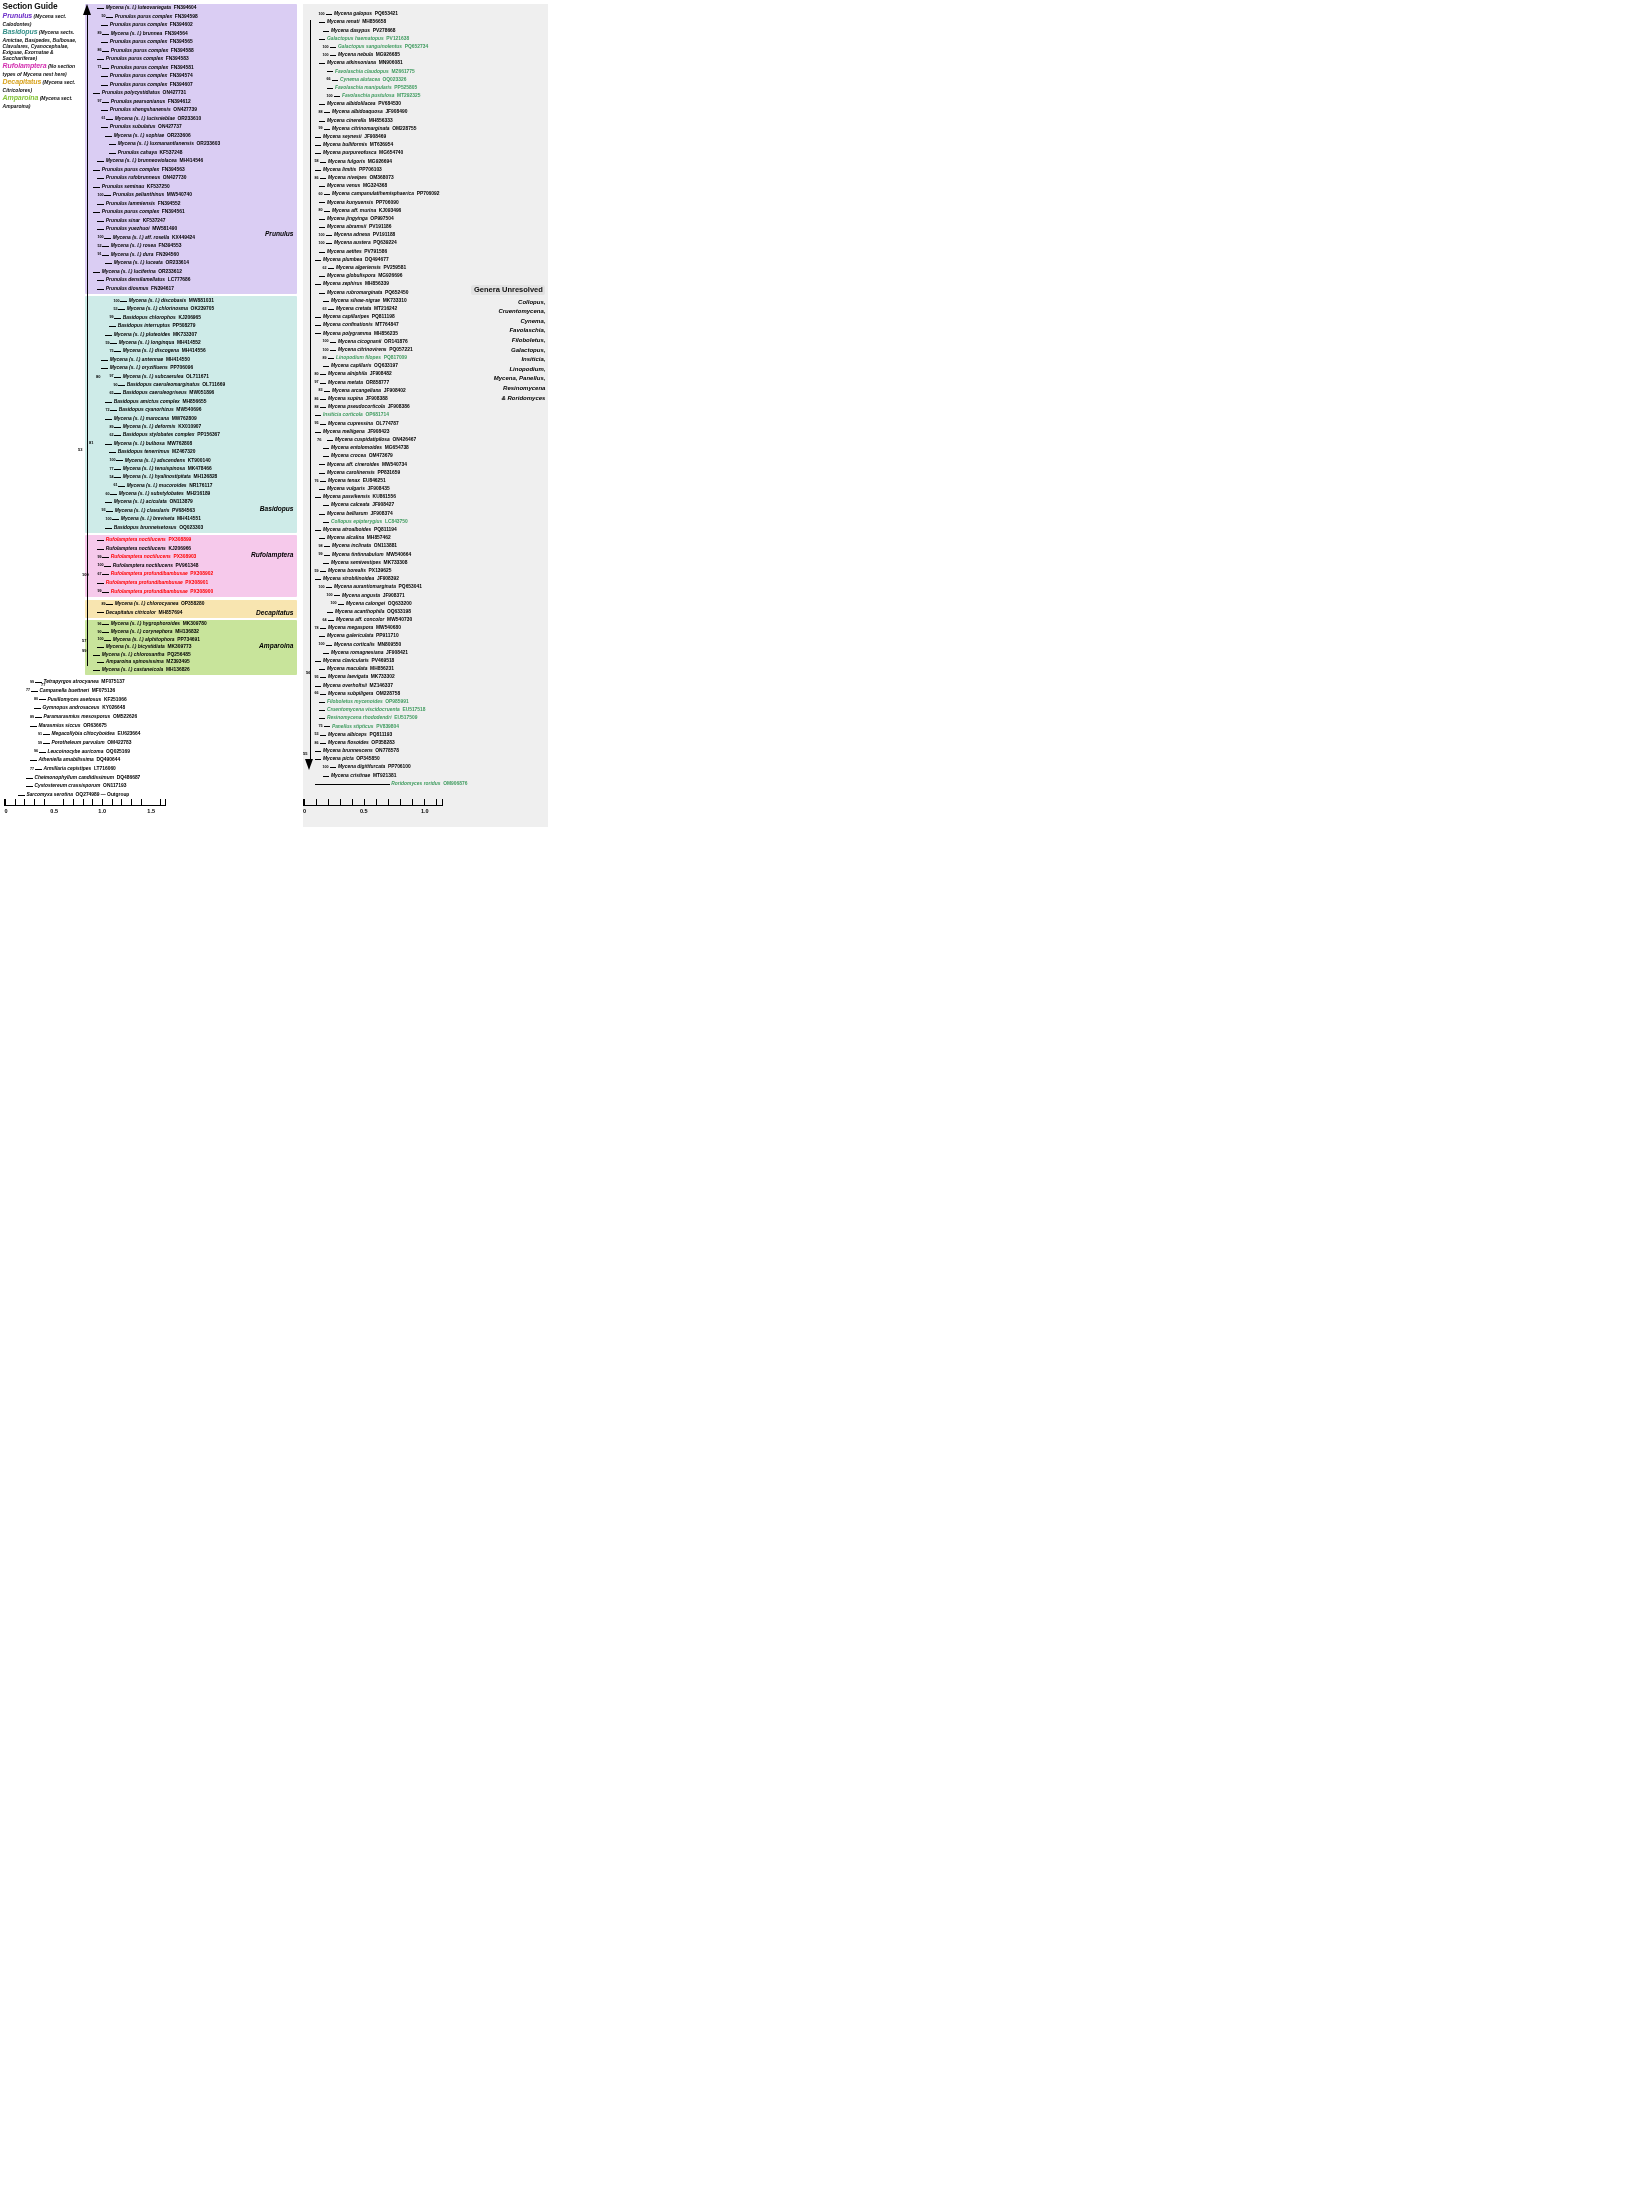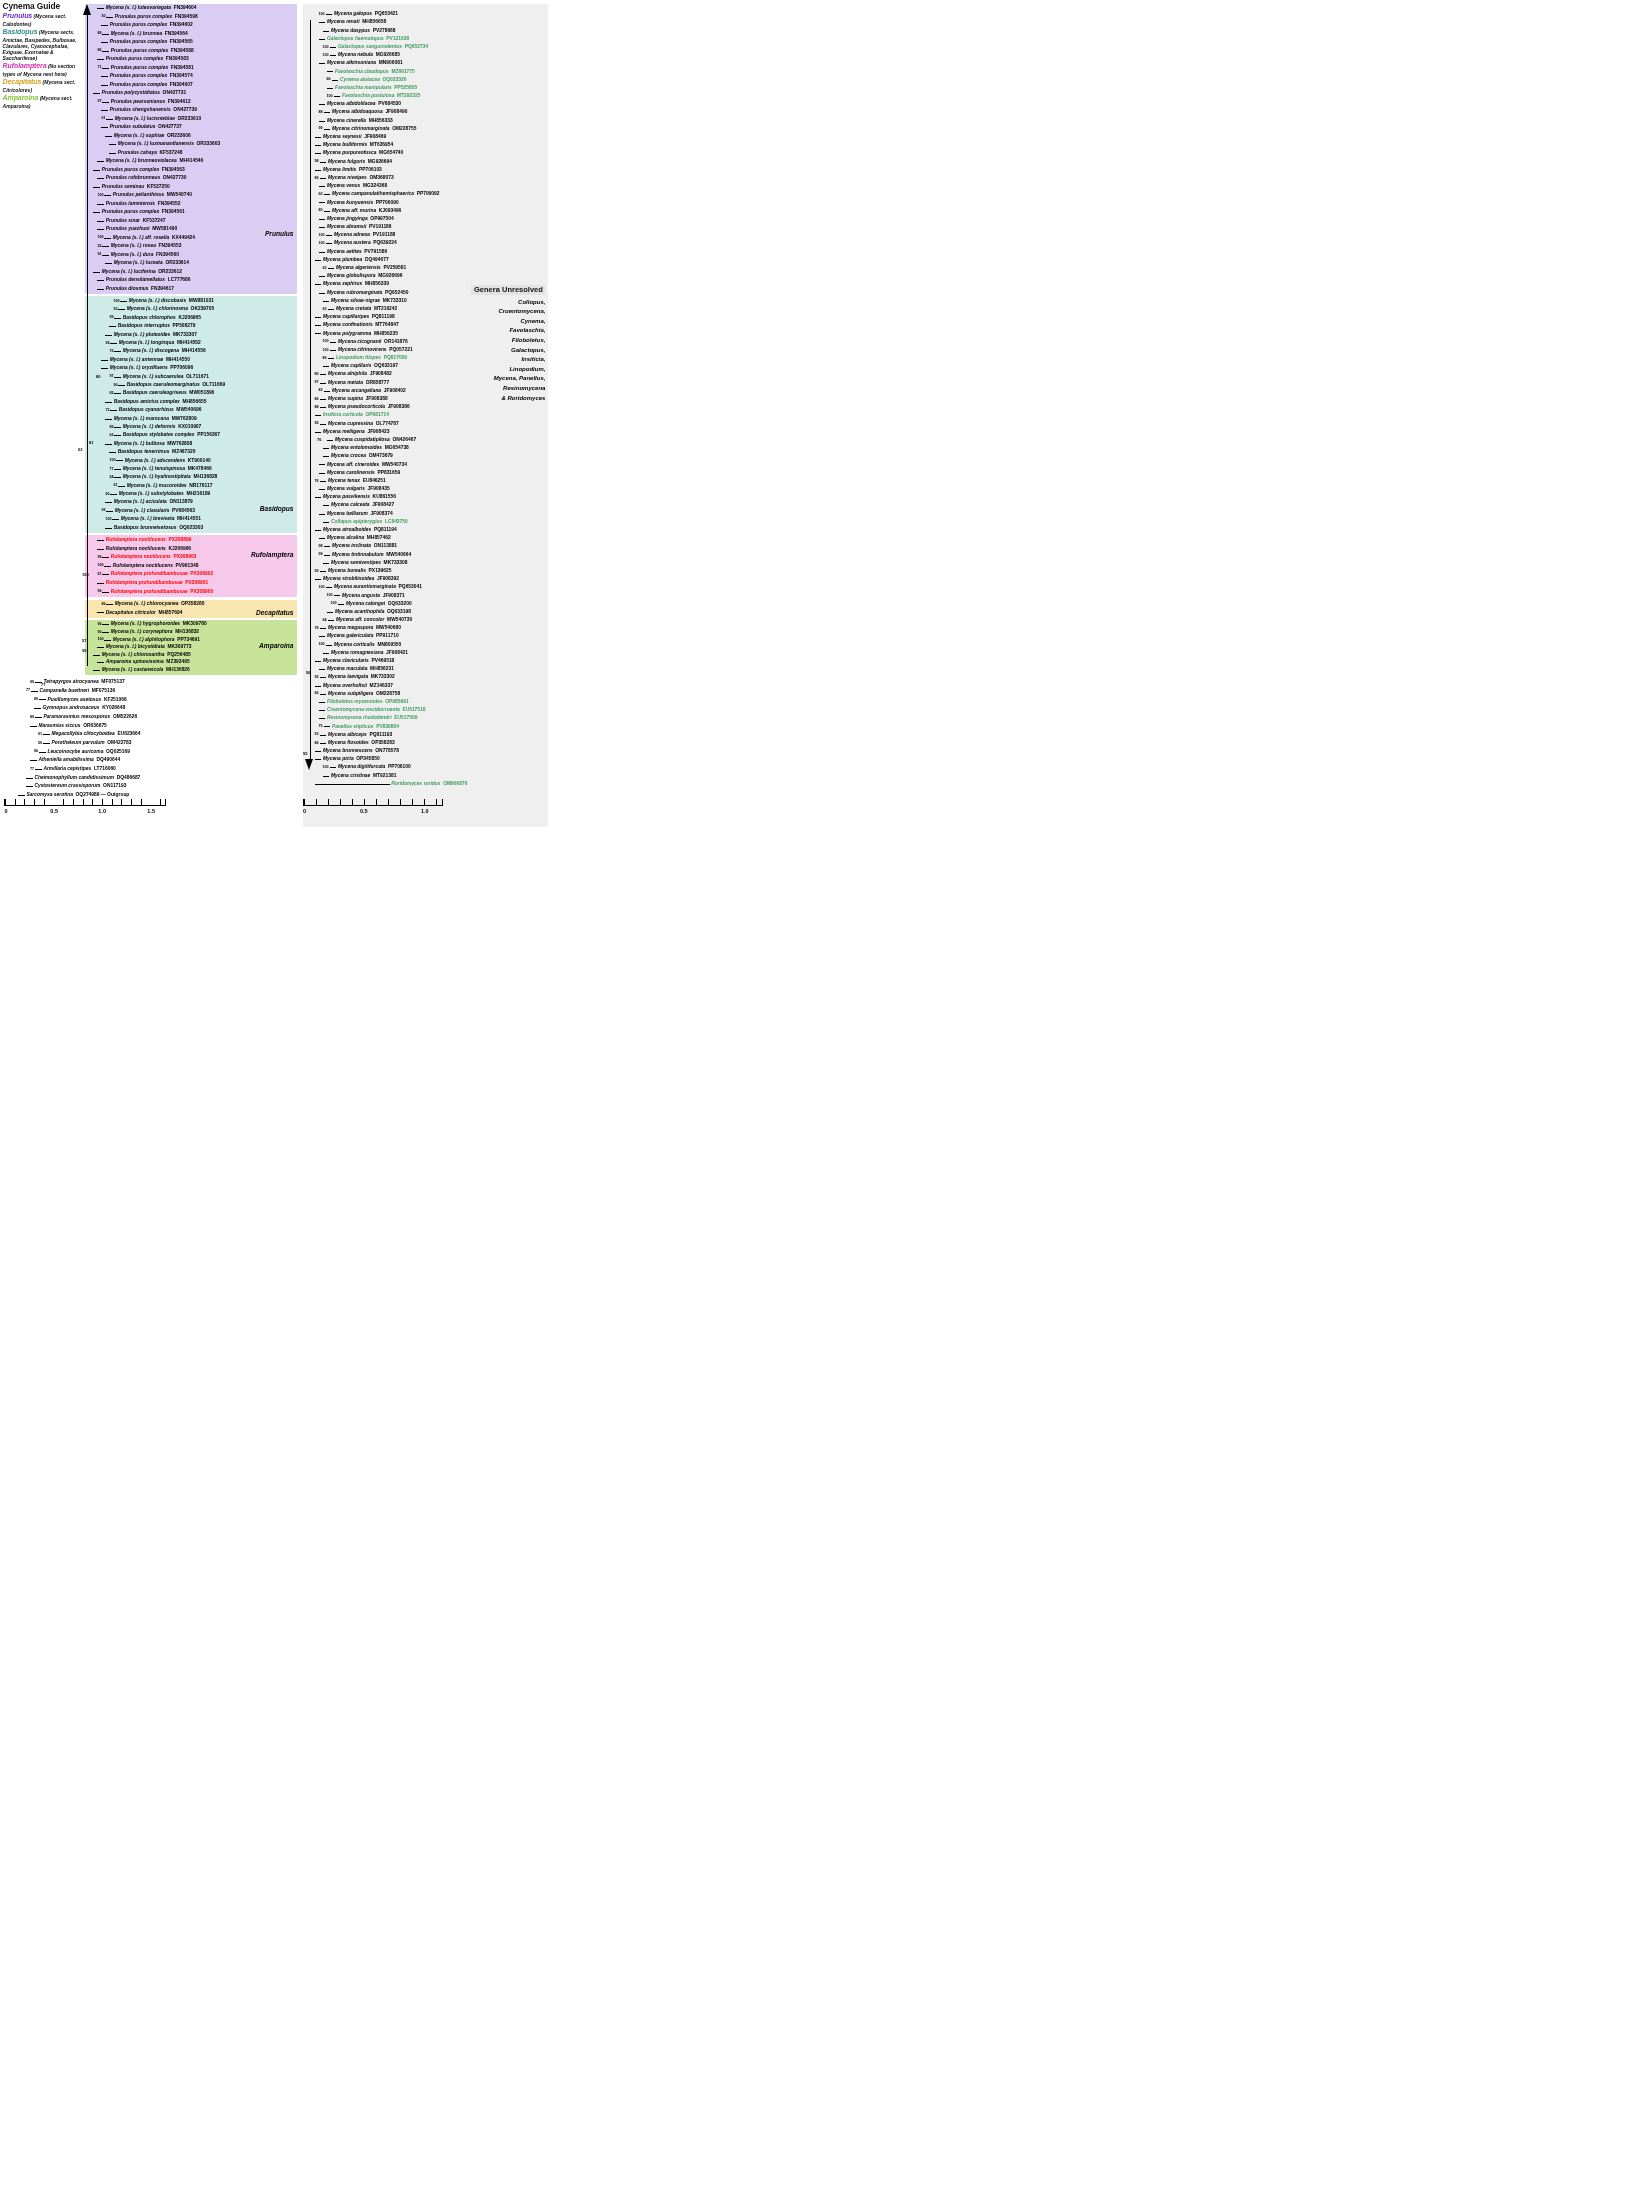--- a/index.html
+++ b/index.html
@@ -52,21 +52,21 @@
   .ruler.r{background:repeating-linear-gradient(to right,#000 0 0.9px,transparent 0.9px 12px);}
   .ruler-labels{position:absolute;height:7px;z-index:4;}
   .ruler-labels span{position:absolute;top:0;font-size:5.5px;font-weight:800;color:#000;transform:translateX(-40%);}
 </style>
 </head>
 <body>
 
 <div class="page">
 
   <div class="guide">
-    <div class="guide-title">Cynema Guide</div>
+    <div class="guide-title">Section Guide</div>
     <div id="guide-entries">
         <div class="guide-entry"><span class="gname" style="color: rgb(109, 46, 200);">Prunulus</span><span class="gdesc"> (Mycena sect. Calodontes)</span></div>
         <div class="guide-entry"><span class="gname" style="color: rgb(55, 145, 138);">Basidopus</span><span class="gdesc"> (Mycena sects. Amictae, Basipedes, Bulbosae, Clavulares, Cyanocephalae, Exiguae, Exornatae &amp; Sacchariferae)</span></div>
         <div class="guide-entry"><span class="gname" style="color: rgb(212, 47, 176);">Rufolamptera</span><span class="gdesc"> (No section types of Mycena nest here)</span></div>
         <div class="guide-entry"><span class="gname" style="color: rgb(216, 162, 29);">Decapitatus</span><span class="gdesc"> (Mycena sect. Citricolores)</span></div>
         <div class="guide-entry"><span class="gname" style="color: rgb(132, 195, 56);">Amparoina</span><span class="gdesc"> (Mycena sect. Amparoina)</span></div>
       </div>
   </div>
 
   <div class="left-col">

